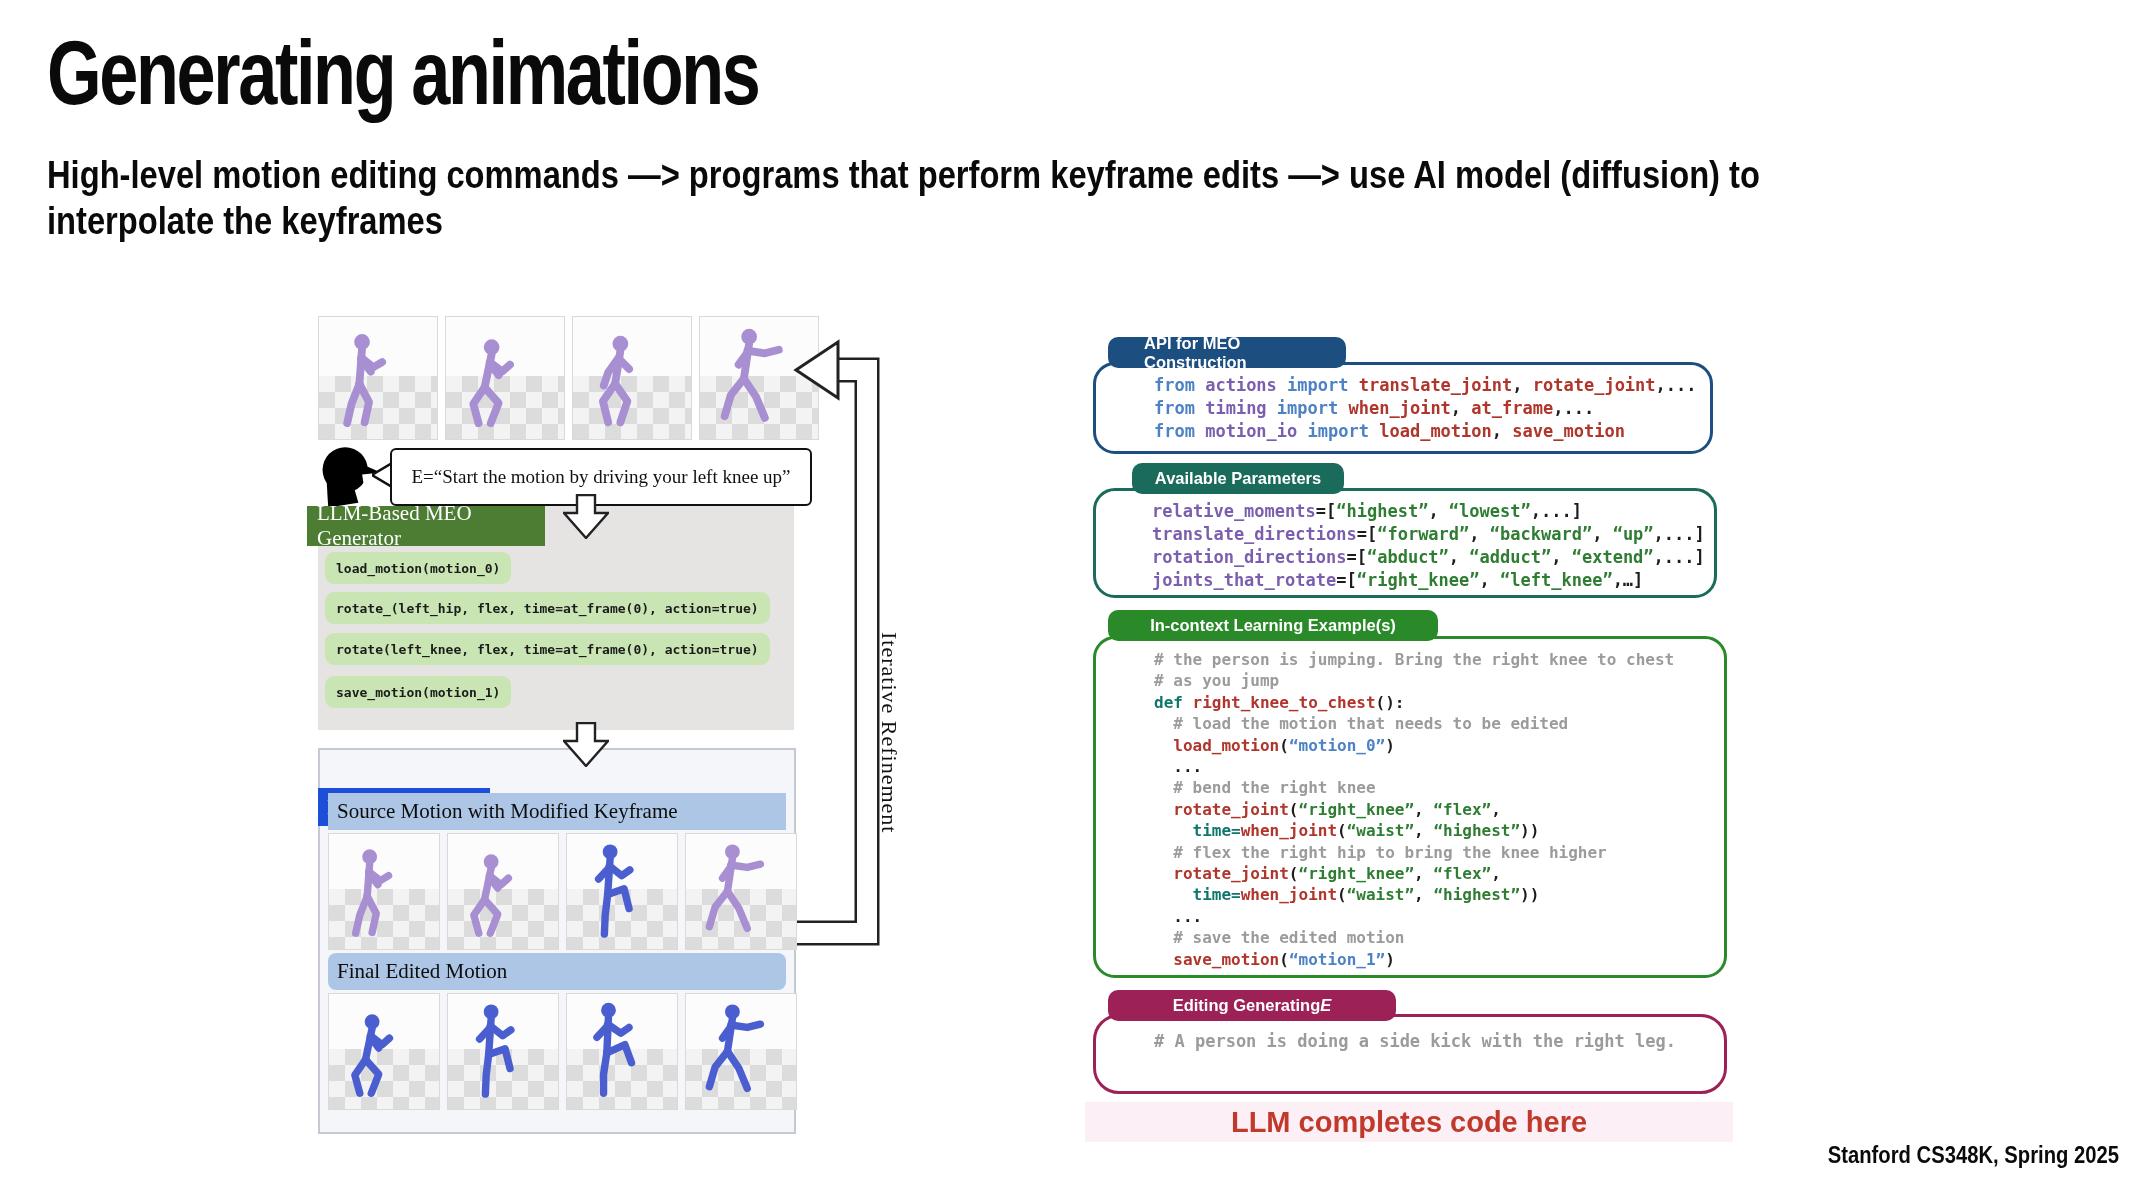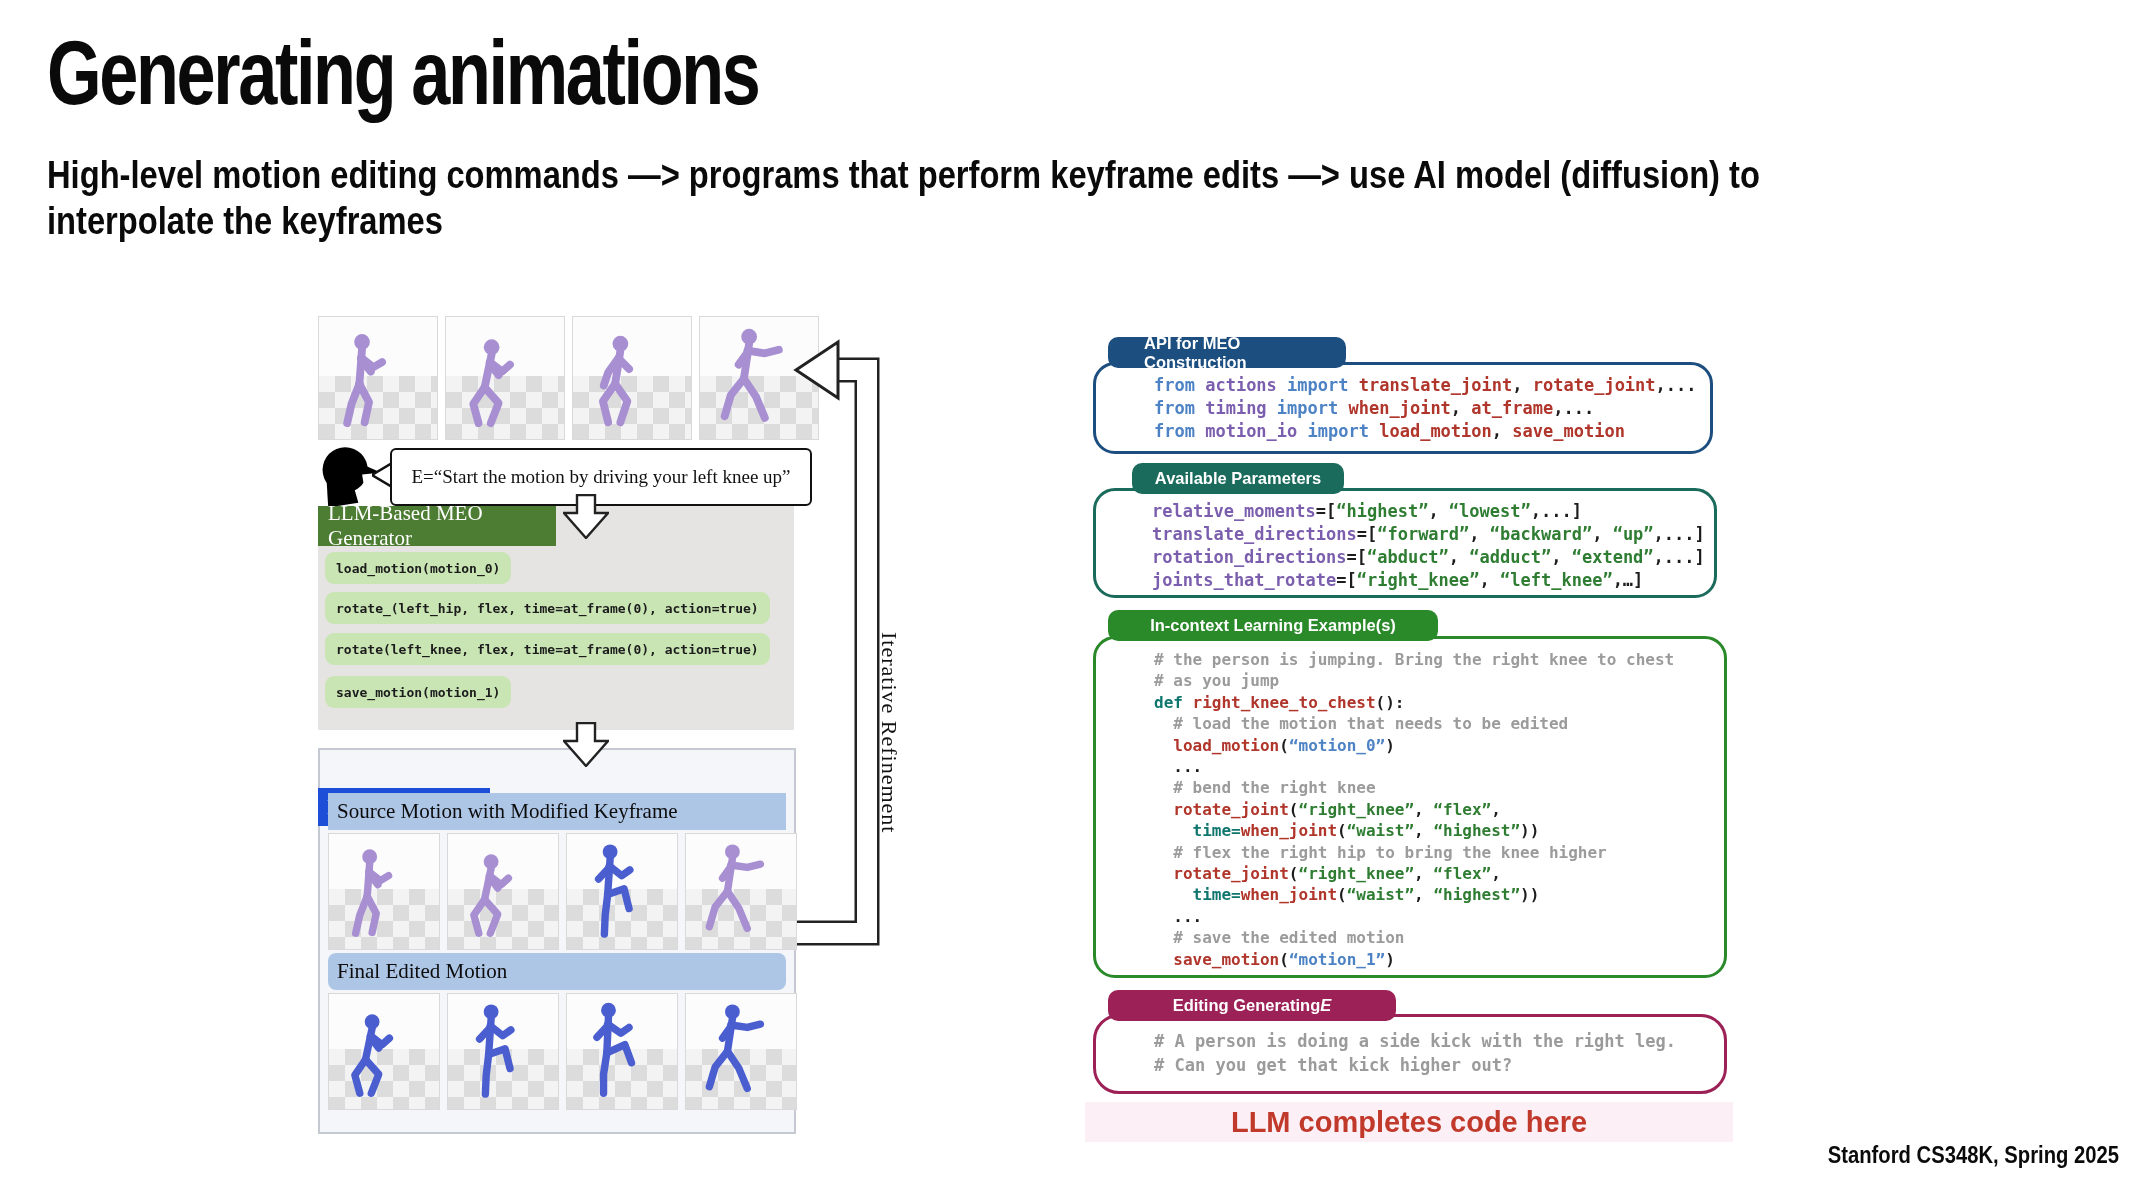--- a/index.html
+++ b/index.html
@@ -22,21 +22,21 @@
   .frame .floor{position:absolute;left:0;right:0;bottom:0;height:52%;
       background:repeating-conic-gradient(#dcdcdc 0% 25%, #f3f3f3 0% 50%);background-size:32px 32px;}
   .frame svg{position:absolute;left:2%;top:3%;height:93%;}
 
   .speech-head{position:absolute;left:315px;top:443px;width:66px;height:80px;}
   .bubble{position:absolute;left:390px;top:448px;width:418px;height:54px;border:2px solid #111;border-radius:6px;
       background:#fff;display:flex;align-items:center;justify-content:center;font-size:19px;}
   .bubble-tip{position:absolute;left:372px;top:462px;width:20px;height:26px;}
 
   .gen-panel{position:absolute;left:318px;top:506px;width:476px;height:224px;background:#e6e4e2;}
-  .gen-header{position:absolute;left:318px;top:506px;width:238px;height:40px;background:#4d7c33;color:#fff;
+  .gen-header{position:absolute;left:307px;top:506px;width:238px;height:40px;background:#4d7c33;color:#fff;
       font-size:21px;display:flex;align-items:center;padding-left:10px;box-sizing:border-box;}
   .pill{position:absolute;background:#c9e5b4;border-radius:9px;height:32px;display:flex;align-items:center;
       padding:0 11px;font-family:"DejaVu Sans Mono",monospace;font-weight:bold;font-size:13px;color:#1c1c1c;white-space:nowrap;box-sizing:border-box;}
 
   .exec-box{position:absolute;left:318px;top:748px;width:478px;height:386px;background:#f4f6fa;border:2px solid #c5c9d1;box-sizing:border-box;}
   .exec-header{position:absolute;left:318px;top:788px;width:172px;height:38px;background:#1d4ed8;color:#fff;
       font-size:20px;display:flex;align-items:center;padding-left:9px;box-sizing:border-box;}
   .band{position:absolute;left:328px;width:458px;height:37px;background:#aec6e6;color:#0c0c0c;
       font-size:21px;display:flex;align-items:center;padding-left:9px;box-sizing:border-box;}
 
@@ -272,19 +272,19 @@
 
   <div class="tab tab-ctx" style="left:1108px;top:610px;width:330px;">
     <span>In-context Learning Example(s)</span>
   </div>
   <div class="panel panel-ctx" style="left:1093px;top:636px;width:634px;height:342px;padding:10px 14px;font-size:16px;line-height:21.4px;"><div class="cl"><span class="tk-cm"># the person is jumping. Bring the right knee to chest</span></div><div class="cl"><span class="tk-cm"># as you jump</span></div><div class="cl"><span class="tk-kw2">def </span><span class="tk-fn">right_knee_to_chest</span><span class="tk-pl">():</span></div><div class="cl"><span class="tk-cm">  # load the motion that needs to be edited</span></div><div class="cl"><span class="tk-pl">  </span><span class="tk-fn">load_motion</span><span class="tk-pl">(</span><span class="tk-strb">“motion_0”</span><span class="tk-pl">)</span></div><div class="cl"><span class="tk-pl">  ...</span></div><div class="cl"><span class="tk-cm">  # bend the right knee</span></div><div class="cl"><span class="tk-pl">  </span><span class="tk-fn">rotate_joint</span><span class="tk-pl">(</span><span class="tk-str">“right_knee”</span><span class="tk-pl">, </span><span class="tk-str">“flex”</span><span class="tk-pl">,</span></div><div class="cl"><span class="tk-pl">    </span><span class="tk-kw2">time=</span><span class="tk-fn">when_joint</span><span class="tk-pl">(</span><span class="tk-str">“waist”</span><span class="tk-pl">, </span><span class="tk-str">“highest”</span><span class="tk-pl">))</span></div><div class="cl"><span class="tk-cm">  # flex the right hip to bring the knee higher</span></div><div class="cl"><span class="tk-pl">  </span><span class="tk-fn">rotate_joint</span><span class="tk-pl">(</span><span class="tk-str">“right_knee”</span><span class="tk-pl">, </span><span class="tk-str">“flex”</span><span class="tk-pl">,</span></div><div class="cl"><span class="tk-pl">    </span><span class="tk-kw2">time=</span><span class="tk-fn">when_joint</span><span class="tk-pl">(</span><span class="tk-str">“waist”</span><span class="tk-pl">, </span><span class="tk-str">“highest”</span><span class="tk-pl">))</span></div><div class="cl"><span class="tk-pl">  ...</span></div><div class="cl"><span class="tk-cm">  # save the edited motion</span></div><div class="cl"><span class="tk-pl">  </span><span class="tk-fn">save_motion</span><span class="tk-pl">(</span><span class="tk-strb">“motion_1”</span><span class="tk-pl">)</span></div></div>
 
   <div class="tab tab-edit" style="left:1108px;top:990px;width:288px;">
     <span>Editing Generating </span>
       <em>E</em>
   </div>
-  <div class="panel panel-edit" style="left:1093px;top:1014px;width:634px;height:80px;padding:12px 14px;font-size:17px;line-height:24px;border-radius:26px;"><div class="cl"><span class="tk-cm"># A person is doing a side kick with the right leg.</span></div><div class="cl"><span class="tk-cm"># Can you get that kick higher out?</span></div></div>
+  <div class="panel panel-edit" style="left:1093px;top:1014px;width:634px;height:80px;padding:12px 14px;font-size:17px;line-height:24px;border-radius:26px;"><div class="cl"><span class="tk-cm"># A person is doing a side kick with the right leg.</span></div></div>
 
   <div class="llm-band">
     <span>LLM completes code here</span>
   </div>
 
 </div>
 
 </body></html>

